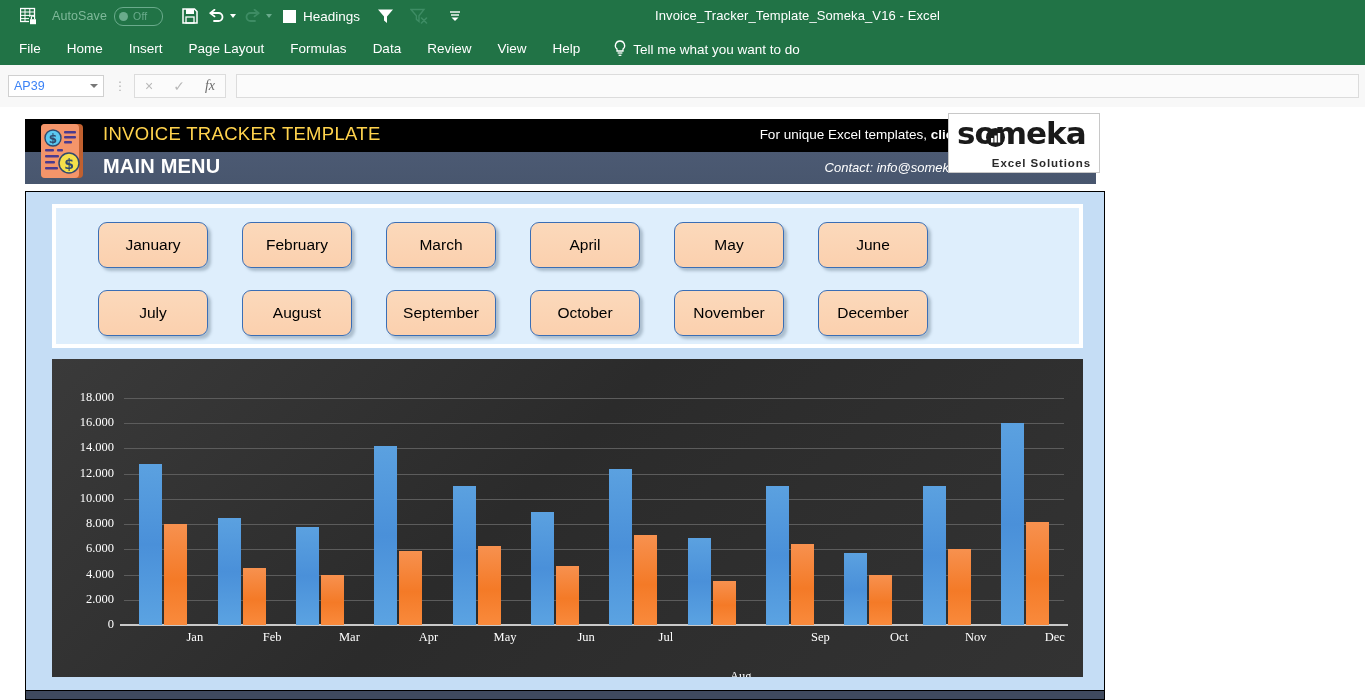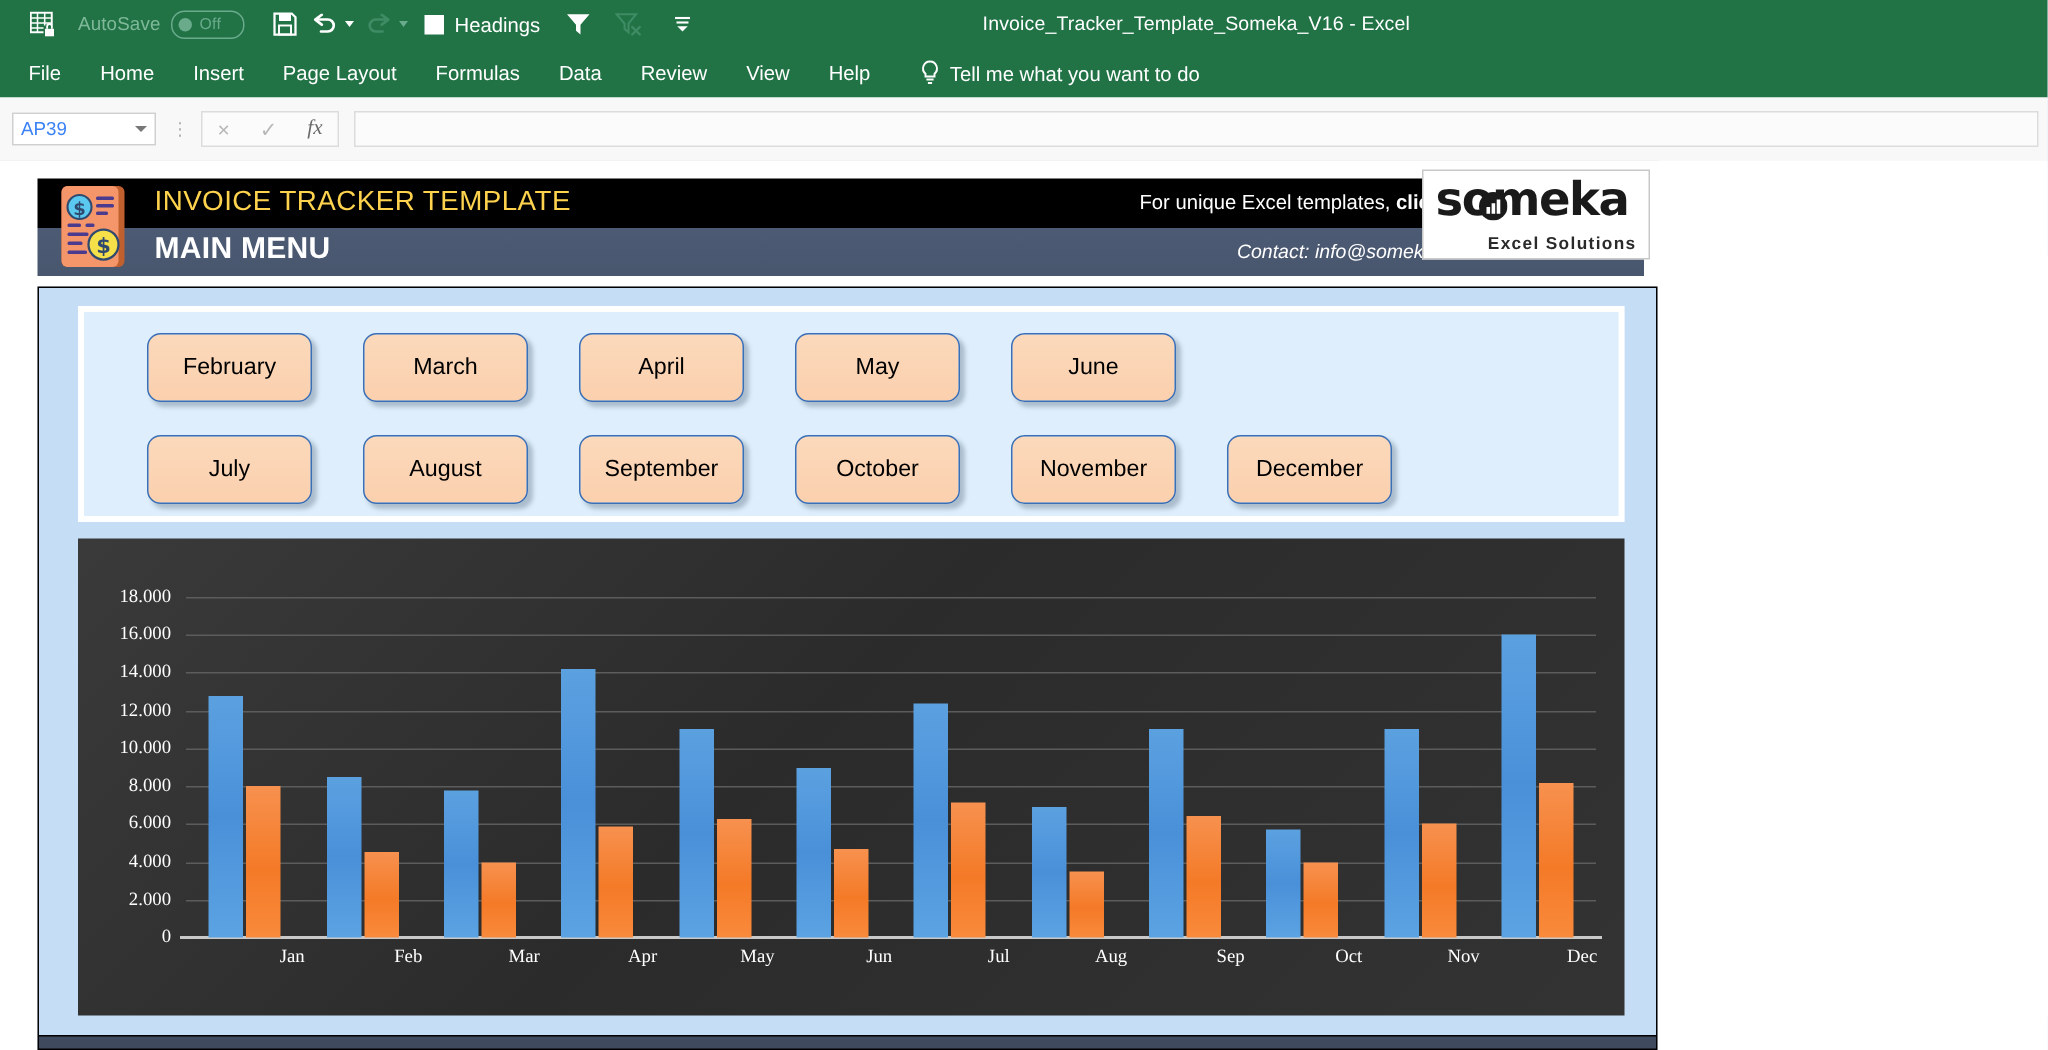--- a/index.html
+++ b/index.html
@@ -335,20 +335,21 @@
         <rect x="11.8" y="5" width="2.4" height="9.5" fill="#ffffff"></rect>
       </svg>
       <div class="someka-sub">Excel Solutions</div>
     </div>
   </div>
 
   <div class="panel">
 
     <div class="months-card">
       <div class="mrow r1">
+        <div class="mbtn">January</div>
         <div class="mbtn">February</div>
         <div class="mbtn">March</div>
         <div class="mbtn">April</div>
         <div class="mbtn">May</div>
         <div class="mbtn">June</div>
       </div>
       <div class="mrow r2">
         <div class="mbtn">July</div>
         <div class="mbtn">August</div>
         <div class="mbtn">September</div>
@@ -435,21 +436,21 @@
             </div>
           </div>
         <div id="xlabs">
             <div class="xlab" style="left: -0.833333px;">Jan</div>
             <div class="xlab" style="left: 77.5px;">Feb</div>
             <div class="xlab" style="left: 155.833px;">Mar</div>
             <div class="xlab" style="left: 234.167px;">Apr</div>
             <div class="xlab" style="left: 312.5px;">May</div>
             <div class="xlab" style="left: 390.833px;">Jun</div>
             <div class="xlab" style="left: 469.167px;">Jul</div>
-            <div class="xlab" style="left: 547.5px;">Aug</div>
+            <div class="xlab" style="left: 547.5px; margin-top: 39px;">Aug</div>
             <div class="xlab" style="left: 625.833px;">Sep</div>
             <div class="xlab" style="left: 704.167px;">Oct</div>
             <div class="xlab" style="left: 782.5px;">Nov</div>
             <div class="xlab" style="left: 860.833px;">Dec</div>
           </div>
       </div>
     </div>
 
     <div class="lower-bar" style="left:0;top:498px;width:1078px;"></div>
   </div>

